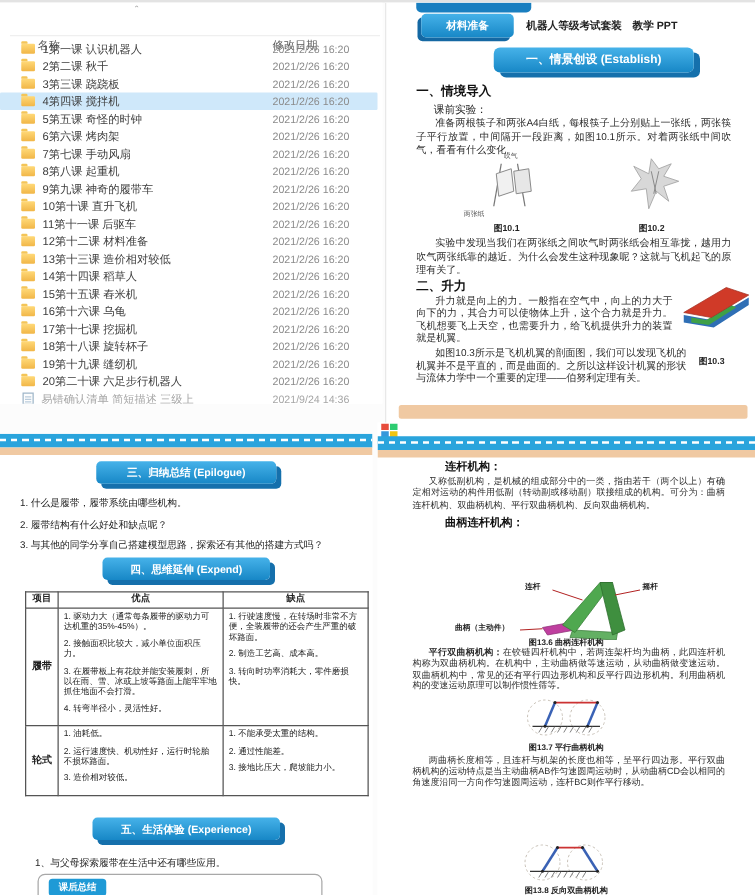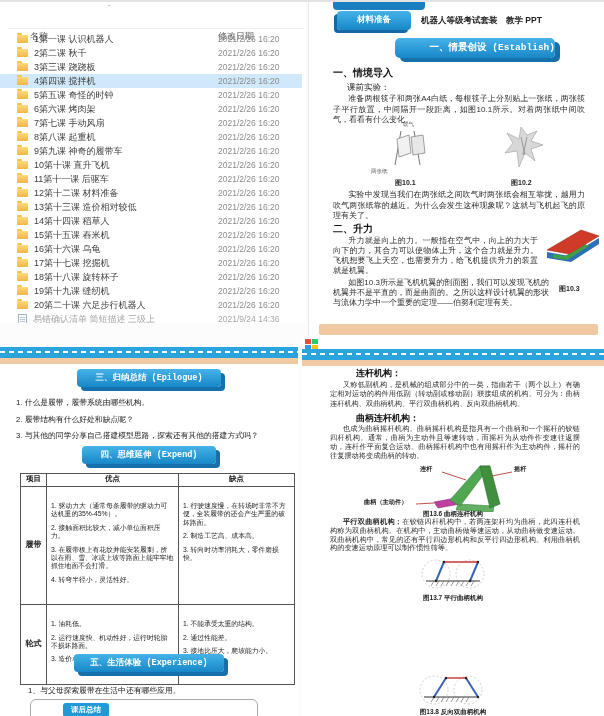--- a/index.html
+++ b/index.html
@@ -17,60 +17,60 @@
   .frow.sel{background:#cfe8fa;margin-right:4px;border-radius:1px;}
   .ficon{width:11px;height:8px;margin-left:17px;background:linear-gradient(180deg,#ffd978,#f1b647);border-radius:1px;position:relative;flex:none;}
   .ficon::before{content:"";position:absolute;left:0;top:-2px;width:5px;height:2px;background:#f4c558;border-radius:1px 1px 0 0;}
   .dicon{width:9px;height:10px;margin-left:18px;background:#fdfdfd;border:1px solid #9fb6c9;flex:none;position:relative;}
   .dicon::before{content:"";position:absolute;left:1px;top:2px;right:1px;height:1px;background:#b9cbdb;box-shadow:0 2px 0 #b9cbdb,0 4px 0 #b9cbdb;}
   .fname{font-size:9px;color:#3d3d3d;margin-left:6px;white-space:nowrap;}
   .fdate{position:absolute;left:218px;font-size:8.5px;color:#8b8b8b;white-space:nowrap;}
   .frow.partial .fname,.frow.partial .fdate{color:#a6a6a6;}
 
   
-  .badge3d{position:absolute;background:linear-gradient(180deg,#46b2e9,#1787c6);color:#fff;font-weight:bold;text-align:center;border-radius:4px;font-family:Liberation Mono, monospace;}
+  .badge3d{position:absolute;background:linear-gradient(180deg,#46b2e9,#1787c6);color:#fff;font-weight:bold;text-align:center;border-radius:4px;}
   .band{position:absolute;left:0;right:0;height:11px;background:#2aa4dc;}
   .band .dashes{height:2px;margin-top:4px;background:repeating-linear-gradient(90deg,#fff 0 5px,transparent 5px 9px);}
   .peach{position:absolute;left:0;right:0;height:6px;background:#f0c9a2;}
   .cap{position:absolute;font-size:7px;font-weight:bold;color:#222;}
   p{margin:0;}
 
   
   #tr{left:308px;top:0;width:296px;height:340px;border-left:1px solid #e8e8e8;}
   #tr .topbar{position:absolute;left:24px;top:0;width:92px;height:8px;background:#1a7fc0;border-radius:0 0 4px 4px;}
   #tr .prep{left:28px;top:9px;width:74px;height:19px;line-height:19px;font-size:8.5px;box-shadow:-3px 3px 0 #1468a3;}
   #tr .prep-text{position:absolute;left:112px;top:13px;font-size:8.5px;font-weight:bold;color:#222;}
-  #tr .banner{left:86px;top:36px;width:160px;height:20px;line-height:20px;font-size:9.5px;border-radius:5px;box-shadow:5px 4px 0 #1570ac;text-align:right;}
+  #tr .banner{left:86px;top:36px;width:160px;height:20px;line-height:20px;font-size:9.5px;border-radius:5px;box-shadow:5px 4px 0 #1570ac;}
   #tr .h1a{position:absolute;left:24px;top:64px;font-size:10px;font-weight:bold;color:#111;}
   #tr .suba{position:absolute;left:38px;top:80px;font-size:8.5px;color:#222;}
   #tr .para{position:absolute;font-size:8px;line-height:10.5px;color:#2c2c2c;text-align:justify;text-indent:1.9em;}
   #tr .p1{left:24px;top:92px;width:252px;}
   #tr .p2{left:24px;top:188px;width:252px;}
   #tr .h2a{position:absolute;left:24px;top:220px;font-size:10px;font-weight:bold;color:#111;}
   #tr .p3{left:24px;top:234px;width:205px;line-height:10px;}
   #tr .p4{left:24px;top:276px;width:216px;line-height:10px;}
   #tr .figlabel{position:absolute;font-size:5.5px;color:#555;}
   #tr .peach{left:10px;right:6px;top:322px;height:11px;border-radius:2px;}
 
   
   #bl{left:0;top:345px;width:298px;height:371px;}
   #bl .peach{top:11px;}
   #bl .bn{left:50%;transform:translateX(-50%);height:18px;line-height:18px;font-size:8.5px;border-radius:4px;box-shadow:4px 4px 0 #1570ac;}
   #bl .bn1{top:22px;width:144px;}
   #bl .bn2{top:99px;width:134px;}
   #bl .bn3{top:307px;width:150px;}
   #bl .q{position:absolute;left:16px;font-size:7.8px;color:#222;}
   #bl table{position:absolute;left:20px;top:126px;width:274px;border-collapse:collapse;table-layout:fixed;}
-  #bl th,#bl td{border:1px solid #555;font-size:6.8px;line-height:8.4px;color:#222;padding:15px 4px;vertical-align:top;text-align:left;}
+  #bl th,#bl td{border:1px solid #555;font-size:6.8px;line-height:8.4px;color:#222;padding:3px 4px;vertical-align:top;text-align:left;}
   #bl th{text-align:center;font-size:7.5px;height:13px;padding:1px;}
   #bl td.item-name{text-align:center;vertical-align:middle;font-weight:bold;font-size:8px;}
   #bl .cell-li{margin-bottom:5px;}
   #bl .life{position:absolute;left:16px;top:338px;font-size:7.8px;color:#222;margin-left:12px;}
   #bl .after-box{position:absolute;left:30px;top:352px;width:228px;height:30px;border:1px solid #a8a8a8;border-radius:6px;background:#fff;}
-  #bl .after-badge{position:absolute;left:8px;top:3px;background:#1f9ad6;color:#fff;font-size:7.5px;font-weight:bold;padding:2px 8px;border-radius:3px;margin-left:24px;}
+  #bl .after-badge{position:absolute;left:8px;top:3px;background:#1f9ad6;color:#fff;font-size:7.5px;font-weight:bold;padding:2px 8px;border-radius:3px;}
 
   
   #br{left:302px;top:336px;width:302px;height:380px;}
   #br .appicon{position:absolute;left:3px;top:1px;width:13px;height:11px;display:grid;grid-template-columns:6px 6px;grid-template-rows:5px 5px;gap:1px;}
   #br .appicon i{display:block;}
   #br .band{top:11px;}
   #br .peach{top:22px;}
   #br .h1b{position:absolute;left:54px;top:29px;font-size:9px;font-weight:bold;color:#111;}
   #br .h2b{position:absolute;left:54px;top:74px;font-size:9px;font-weight:bold;color:#111;}
   #br .para{position:absolute;left:28px;width:250px;font-size:7.2px;line-height:9.3px;color:#2c2c2c;text-align:justify;text-indent:1.8em;}
@@ -314,21 +314,20 @@
         <i style="background:#f1c40f"></i>
     </span>
     <div class="band">
         <div class="dashes"></div>
       </div>
     <div class="peach"></div>
 
     <div class="h1b">连杆机构：</div>
     <p class="para pb1">又称低副机构，是机械的组成部分中的一类，指由若干（两个以上）有确定相对运动的构件用低副（转动副或移动副）联接组成的机构。可分为：曲柄连杆机构、双曲柄机构、平行双曲柄机构、反向双曲柄机构。</p>
     <div class="h2b">曲柄连杆机构：</div>
-    <p class="para pb2">也成为曲柄摇杆机构。曲柄摇杆机构是指具有一个曲柄和一个摇杆的铰链四杆机构。通常，曲柄为主动件且等速转动，而摇杆为从动件作变速往返摆动，连杆作平面复合运动。曲柄摇杆机构中也有用摇杆作为主动构件，摇杆的往复摆动将变成曲柄的转动。</p>
 
     <svg style="position:absolute;left:62px;top:120px" width="180" height="54" viewBox="0 0 180 54">
       <polygon points="94,46 130,48 129,54 92,52" fill="#63b063" stroke="#3c7d3c" stroke-width="0.6"></polygon>
       <polygon points="70,44 92,40 96,46 74,50" fill="#bf3f9f" stroke="#8e2f77" stroke-width="0.6"></polygon>
       <polygon points="86,42 116,8 126,8 96,48" fill="#4fa84f" stroke="#357d35" stroke-width="0.6"></polygon>
       <polygon points="116,8 126,8 136,46 126,50" fill="#3f8f3f" stroke="#2c6b2c" stroke-width="0.6"></polygon>
       <line x1="78" y1="14" x2="102" y2="22" stroke="#b22222" stroke-width="0.8"></line>
       <line x1="148" y1="14" x2="128" y2="18" stroke="#b22222" stroke-width="0.8"></line>
       <line x1="52" y1="46" x2="70" y2="45" stroke="#b22222" stroke-width="0.8"></line>
     </svg>
@@ -357,20 +356,21 @@
       <line x1="24" y1="27" x2="32" y2="8" stroke="#3a62b5" stroke-width="2"></line>
       <line x1="58" y1="27" x2="66" y2="8" stroke="#3a62b5" stroke-width="2"></line>
       <line x1="32" y1="8" x2="66" y2="8" stroke="#cc3333" stroke-width="1.4"></line>
       <circle cx="32" cy="8" r="1.2" fill="#222"></circle>
         <circle cx="66" cy="8" r="1.2" fill="#222"></circle>
       <circle cx="24" cy="27" r="1.2" fill="#222"></circle>
         <circle cx="58" cy="27" r="1.2" fill="#222"></circle>
     </svg>
     <span class="cap capc" style="top:256px">图13.7 平行曲柄机构</span>
 
+    <p class="para pb4">两曲柄长度相等，且连杆与机架的长度也相等，呈平行四边形。平行双曲柄机构的运动特点是当主动曲柄AB作匀速圆周运动时，从动曲柄CD会以相同的角速度沿同一方向作匀速圆周运动，连杆BC则作平行移动。</p>
 
     <svg style="position:absolute;left:106px;top:332px" width="82" height="38" viewBox="0 0 82 38">
       <circle cx="26" cy="20" r="14" fill="none" stroke="#c9c2b8" stroke-width="0.8" stroke-dasharray="2 2"></circle>
       <circle cx="60" cy="20" r="14" fill="none" stroke="#c9c2b8" stroke-width="0.8" stroke-dasharray="2 2"></circle>
       <line x1="16" y1="27" x2="70" y2="27" stroke="#333" stroke-width="1"></line>
       <g stroke="#555" stroke-width="0.6">
         <line x1="26" y1="27" x2="23" y2="32"></line>
           <line x1="31" y1="27" x2="28" y2="32"></line>
           <line x1="36" y1="27" x2="33" y2="32"></line>
         <line x1="41" y1="27" x2="38" y2="32"></line>

